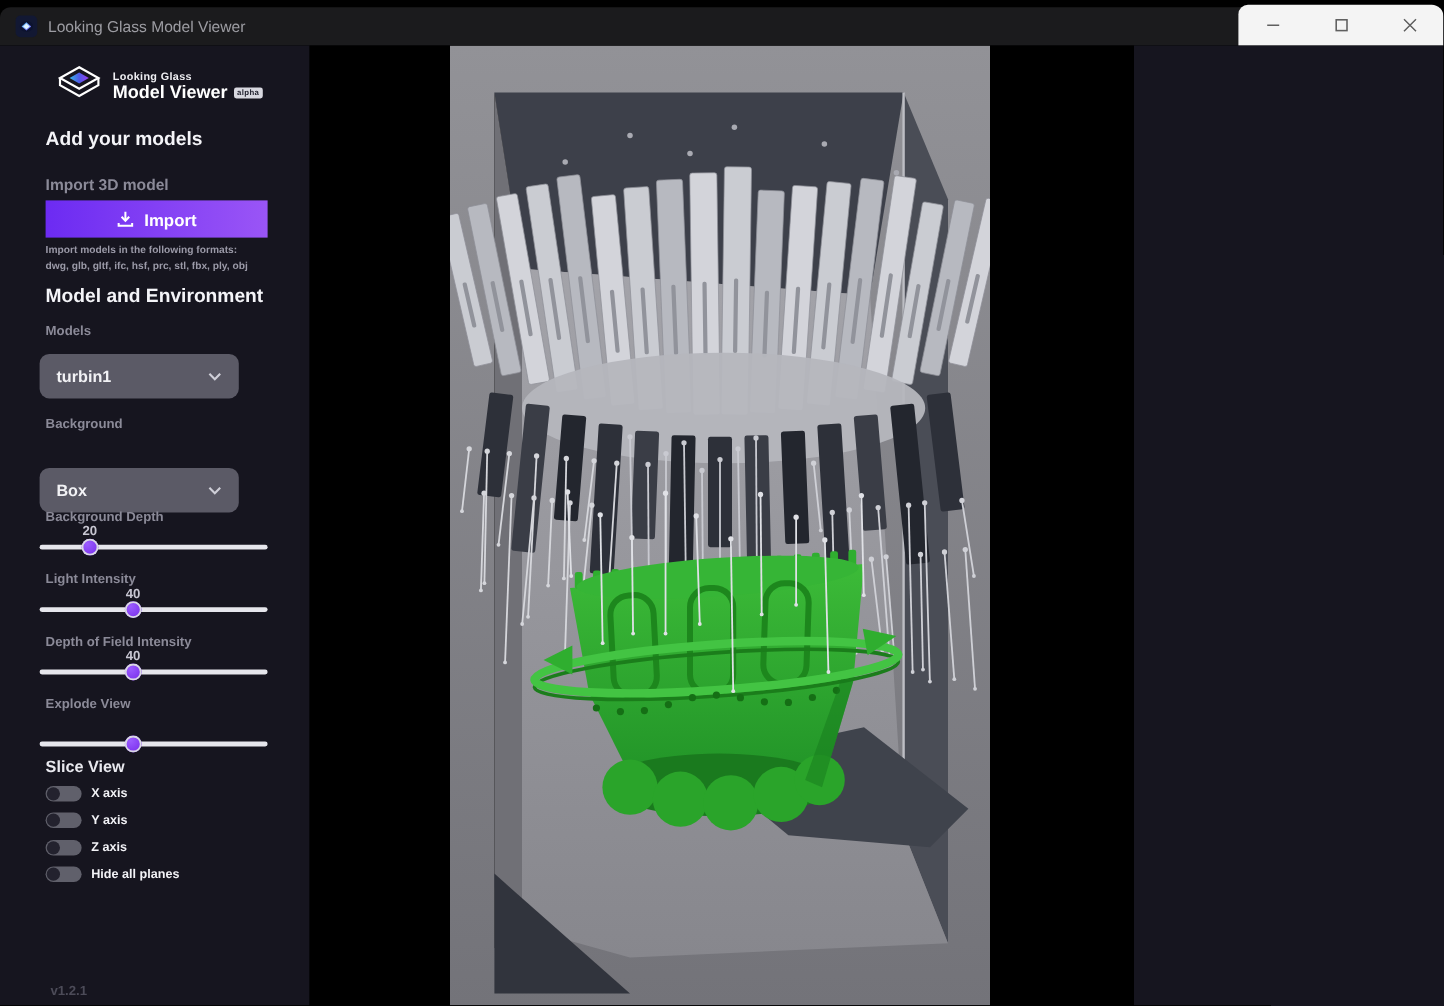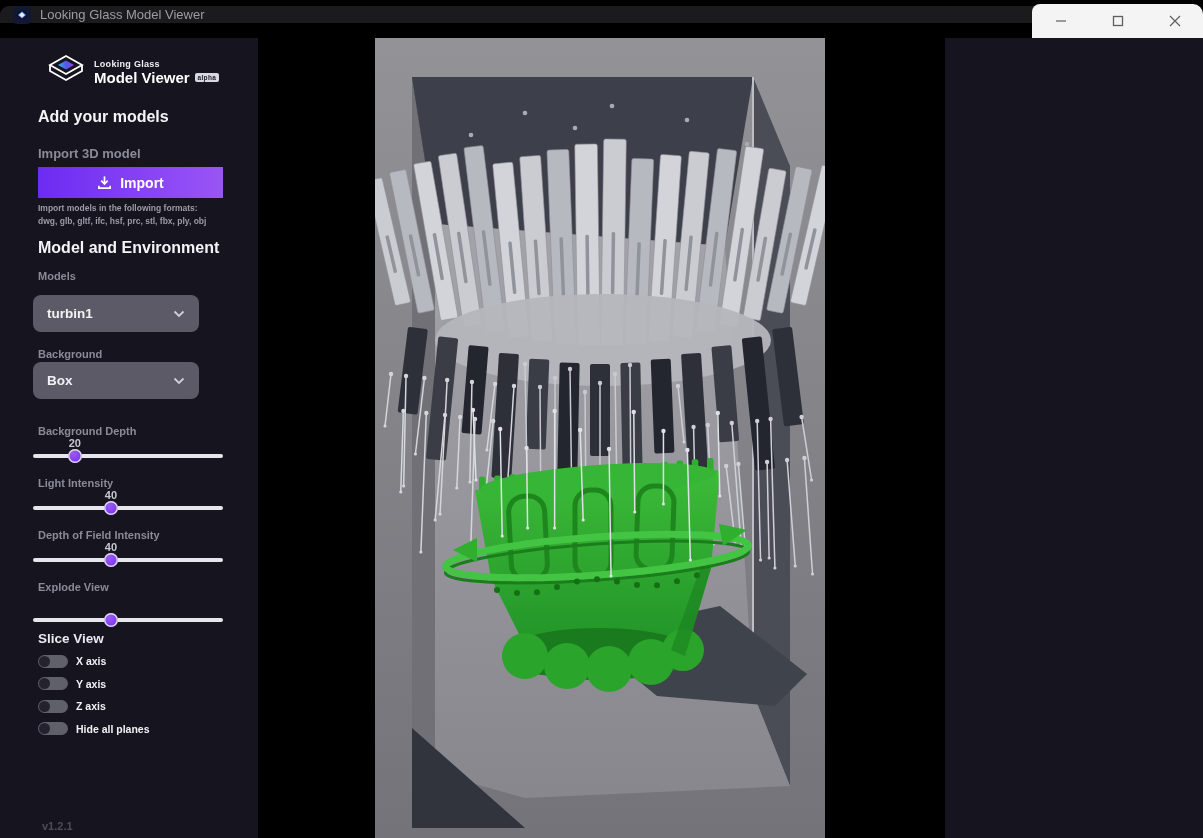--- a/index.html
+++ b/index.html
@@ -1,20 +1,20 @@
 <!DOCTYPE html>
 <html><head>
 <meta charset="utf-8">
 <style>
   * { margin:0; padding:0; box-sizing:border-box; }
   body { background:#000; font-family:"Liberation Sans", sans-serif; }
   .screen { position:relative; width:1203px; height:838px; background:#000; overflow:hidden; }
 
   
-  .titlebar { position:absolute; left:0; top:6px; width:1203px; height:17px;
+  .titlebar { position:absolute; left:0; top:6px; width:1203px; height:32px;
     background:#1b1b1d; border-radius:9px 9px 0 0; display:flex; align-items:center; }
   .app-icon { width:18px; height:18px; margin-left:13px; border-radius:4px; background:#121833;
     display:flex; align-items:center; justify-content:center; }
   .title-text { margin-left:9px; font-size:13px; color:#9c9ca2; }
   .overlay-win { position:absolute; left:1032px; top:4px; width:171px; height:34px;
     background:#f4f4f4; border-radius:8px 10px 0 0; display:flex; align-items:center; justify-content:space-around; }
   .win-btn { width:38px; height:26px; display:flex; align-items:center; justify-content:center; cursor:default; }
 
   
   .sidebar { position:absolute; left:0; top:38px; width:258px; height:800px; background:#16151f; }
@@ -28,21 +28,21 @@
   .lbl-import { position:absolute; left:38px; top:108px; font-size:13px; font-weight:700; color:#8b8a98; }
   .btn-import { position:absolute; left:38px; top:129px; width:185px; height:31px; border:none; border-radius:0;
     background:linear-gradient(90deg,#6c2bf2,#9a55f6); color:#fff; font-size:14px; font-weight:700;
     display:flex; align-items:center; justify-content:center; gap:8px; cursor:pointer; font-family:inherit; }
   .formats { position:absolute; left:38px; top:164px; font-size:8.5px; font-weight:700; color:#9b9aa8; line-height:1.5; }
   .h-env { position:absolute; left:38px; top:201px; font-size:16px; font-weight:800; color:#f4f4f8; }
   .lbl-sm { font-size:11px; font-weight:700; color:#8b8a98; }
   .lbl-models { position:absolute; left:38px; top:232px; }
   .dd { position:absolute; left:33px; width:166px; height:37px; background:#5b5a66; border-radius:8px;
     display:flex; align-items:center; padding:0 14px; cursor:pointer; }
-  .dd-models { top:257px; } .dd-bg { top:324px; }
+  .dd-models { top:257px; } .dd-bg { top:352px; }
   .dd-value { flex:1; color:#f2f2f5; font-size:13.5px; font-weight:700; }
   .lbl-bg { position:absolute; left:38px; top:310px; }
 
   .slider-group { position:absolute; left:0; top:386px; width:292px; }
   .slider-block { position:relative; height:52px; }
   .slider-label { position:absolute; left:38px; top:1px; font-size:11px; font-weight:700; color:#8b8a98; }
   .slider-value { position:absolute; top:13px; width:30px; margin-left:-15px; text-align:center;
     font-size:11px; font-weight:700; color:#c7c6d1; }
   .slider-track { position:absolute; left:33px; top:30px; width:190px; height:4px; background:#e6e6ec;
     border-radius:2px; cursor:pointer; }

